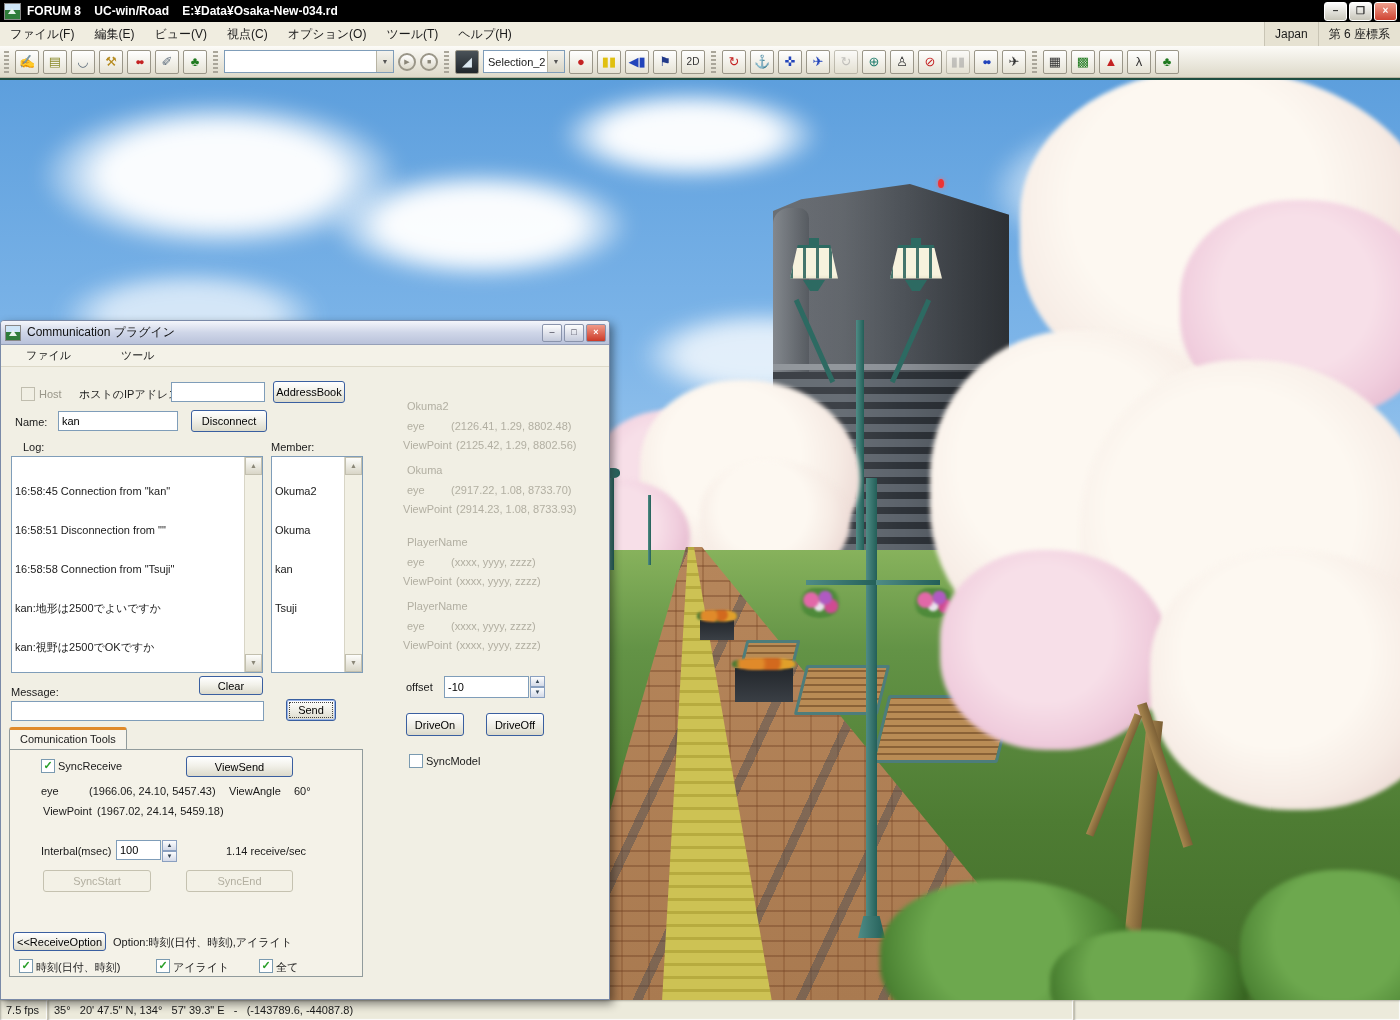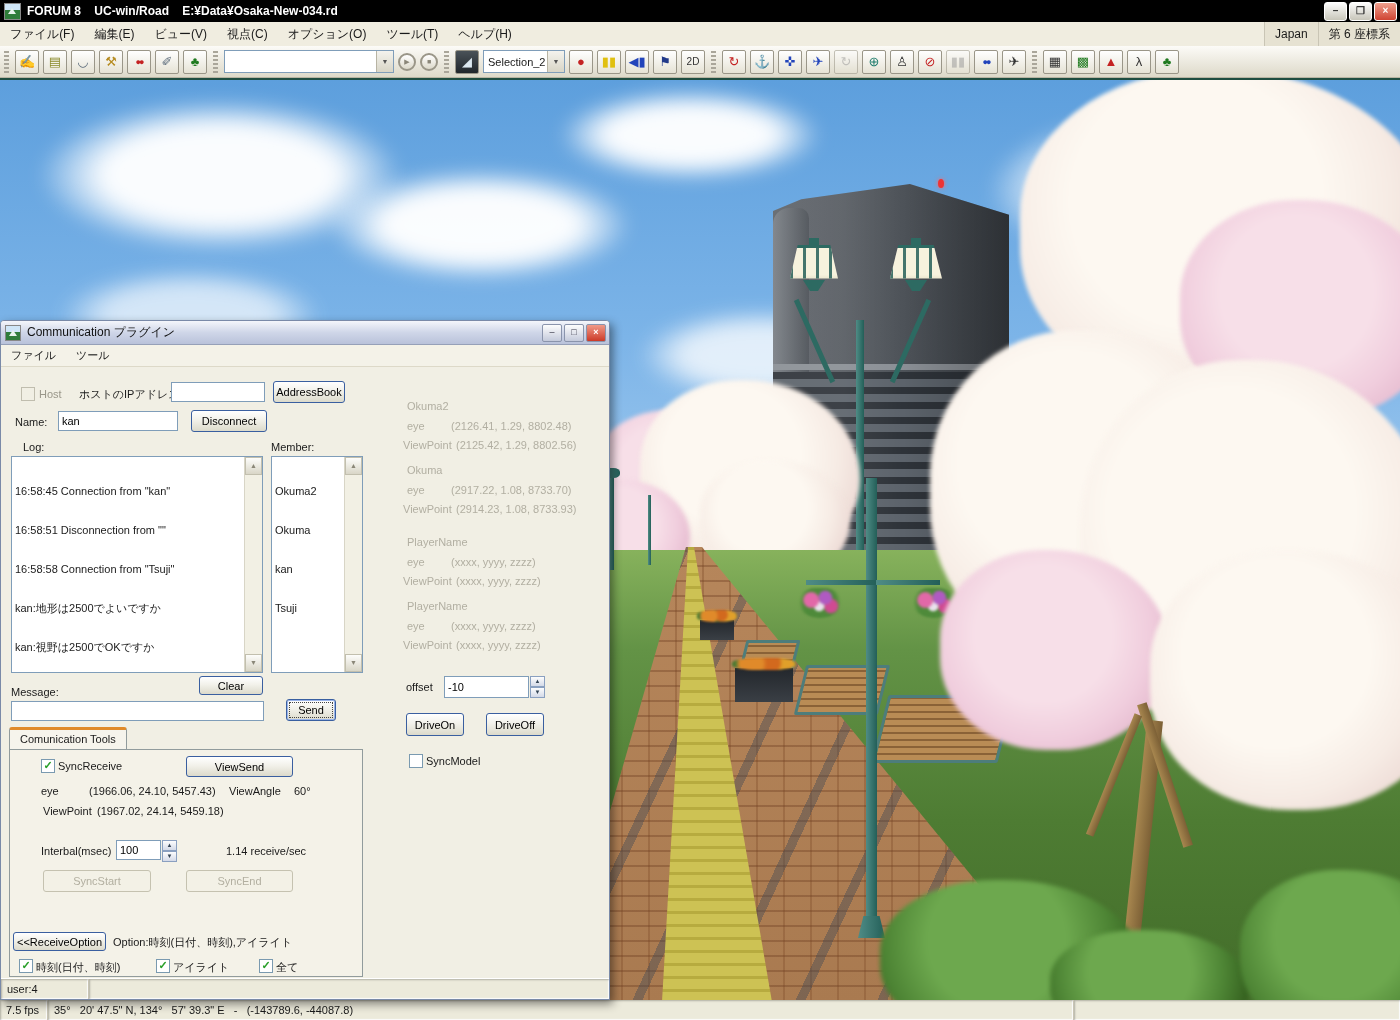--- a/index.html
+++ b/index.html
@@ -125,21 +125,21 @@
           box-shadow:3px 4px 10px rgba(0,0,0,.45);z-index:50;font-size:11px;}
   #dlg-title{height:23px;border-radius:3px 3px 0 0;display:flex;align-items:center;
           background:linear-gradient(180deg,#f4f6fb 0%,#cfd6e8 50%,#b9c2da 100%);
           border-bottom:1px solid #96a0b8;}
   #dlg-title .ttl{font-weight:normal;font-size:12px;color:#111;}
   .dbtn{width:18px;height:16px;border:1px solid #8a94ac;border-radius:2px;font-size:9px;
         line-height:14px;text-align:center;background:linear-gradient(#fdfdfd,#c4cadb);color:#334;}
   .dbtn.close{background:linear-gradient(#f09a88,#cc3a28);color:#fff;font-weight:bold;}
   #dlg-menu{height:21px;display:flex;align-items:center;background:#f4f2e8;
           border-bottom:1px solid #ddd9c8;}
-  #dlg-menu span{padding:3px 10px;}
+  #dlg-menu span{padding:3px 25px;}
   #dlg-status{position:absolute;left:0;bottom:0;width:100%;height:20px;background:#eceadb;
           display:flex;border-top:1px solid #fff;}
   .lbl{position:absolute;white-space:pre;}
   .lbl.dis{color:#9a978a;}
   .txt{position:absolute;border:1px solid #7f9db9;background:#fff;font:11px "Liberation Sans",sans-serif;
        padding:1px 3px;box-sizing:border-box;}
   .btn{position:absolute;border:1px solid #3a5fa0;border-radius:3px;font:11px "Liberation Sans",sans-serif;
        background:linear-gradient(#ffffff 0%,#f2f1ea 45%,#dcdacb 100%);text-align:center;padding:0;}
   .btn.dis{border-color:#c5c2b0;color:#b2afa0;background:#f3f1e6;}
   .btn.focused{box-shadow:0 0 0 1px #9ab4ea inset;outline:1px dotted #444;outline-offset:-4px;}
@@ -501,17 +501,13 @@
       <span>▲</span>
       <span>▼</span>
     </span>
 
   <button class="btn" style="left:405px;top:392px;width:58px;height:23px">DriveOn</button>
   <button class="btn" style="left:485px;top:392px;width:58px;height:23px">DriveOff</button>
 
   <span class="cb" style="left:408px;top:433px"></span>
   <span class="lbl" style="left:425px;top:434px">SyncModel</span>
 
-  <div id="dlg-status">
-    <span class="sb-panel" style="width:88px">user:4</span>
-    <span class="sb-panel" style="flex:1;border-right:none"></span>
-  </div>
 </div>
 
 </body></html>

